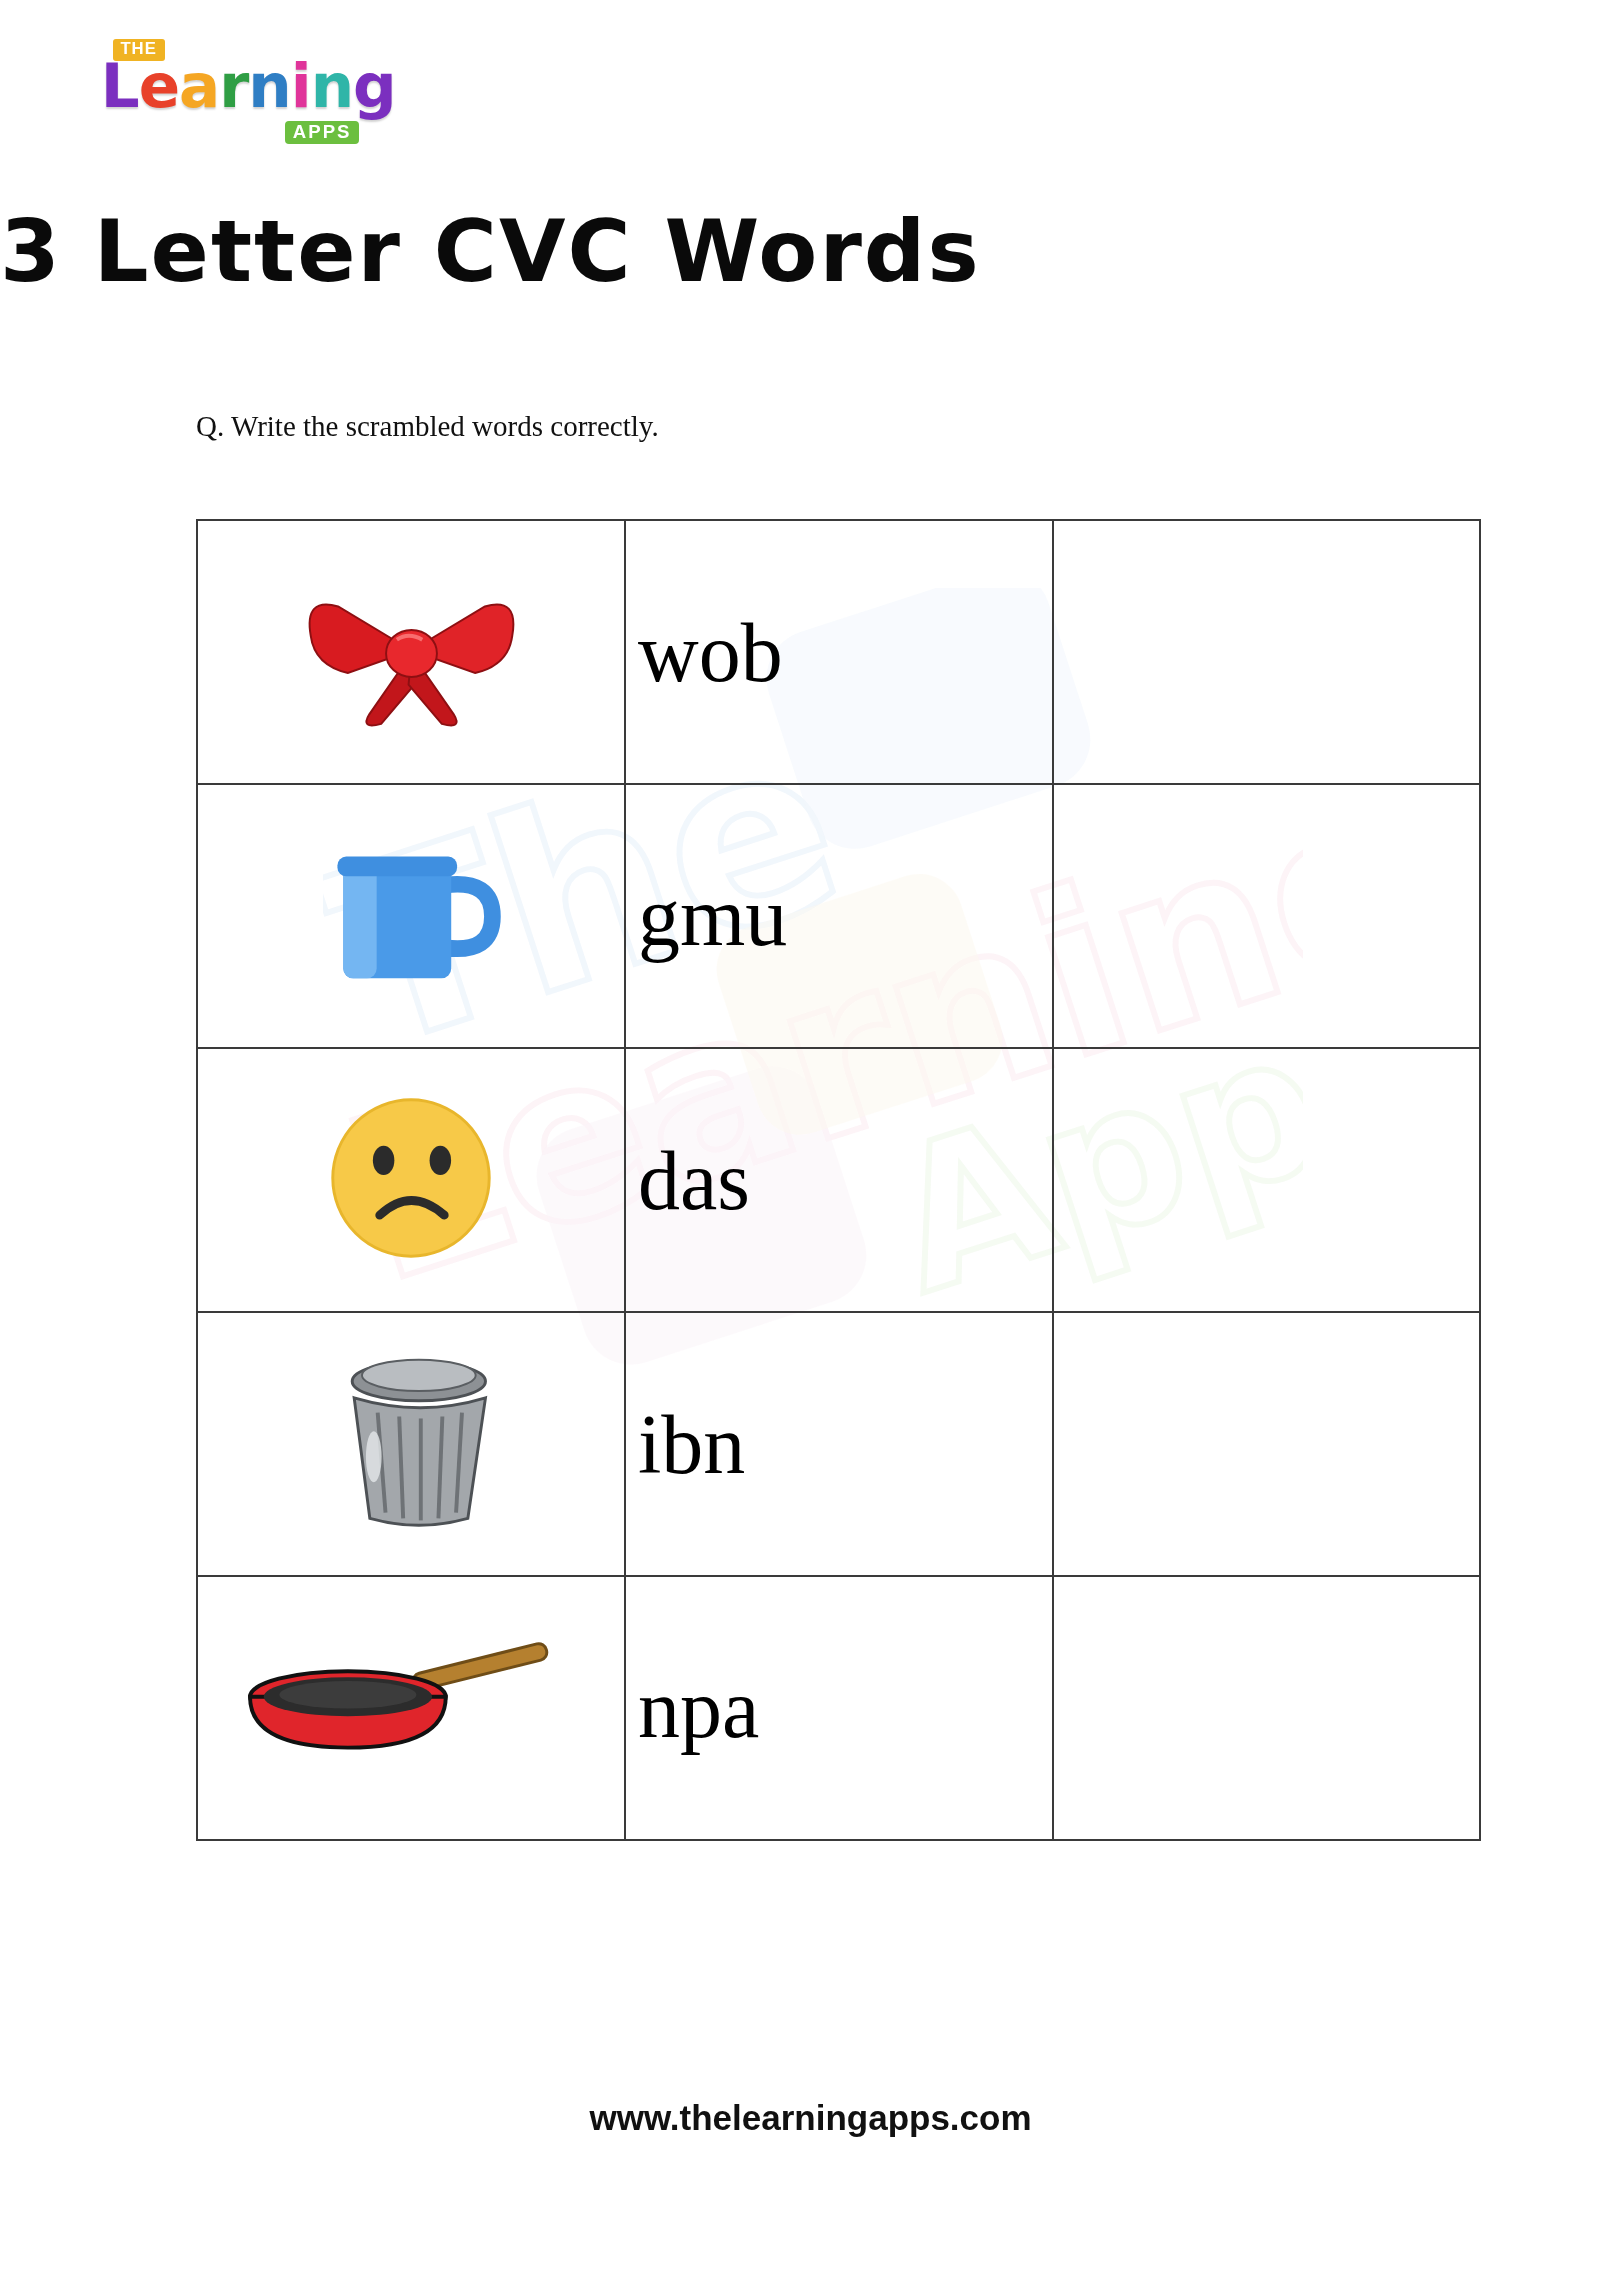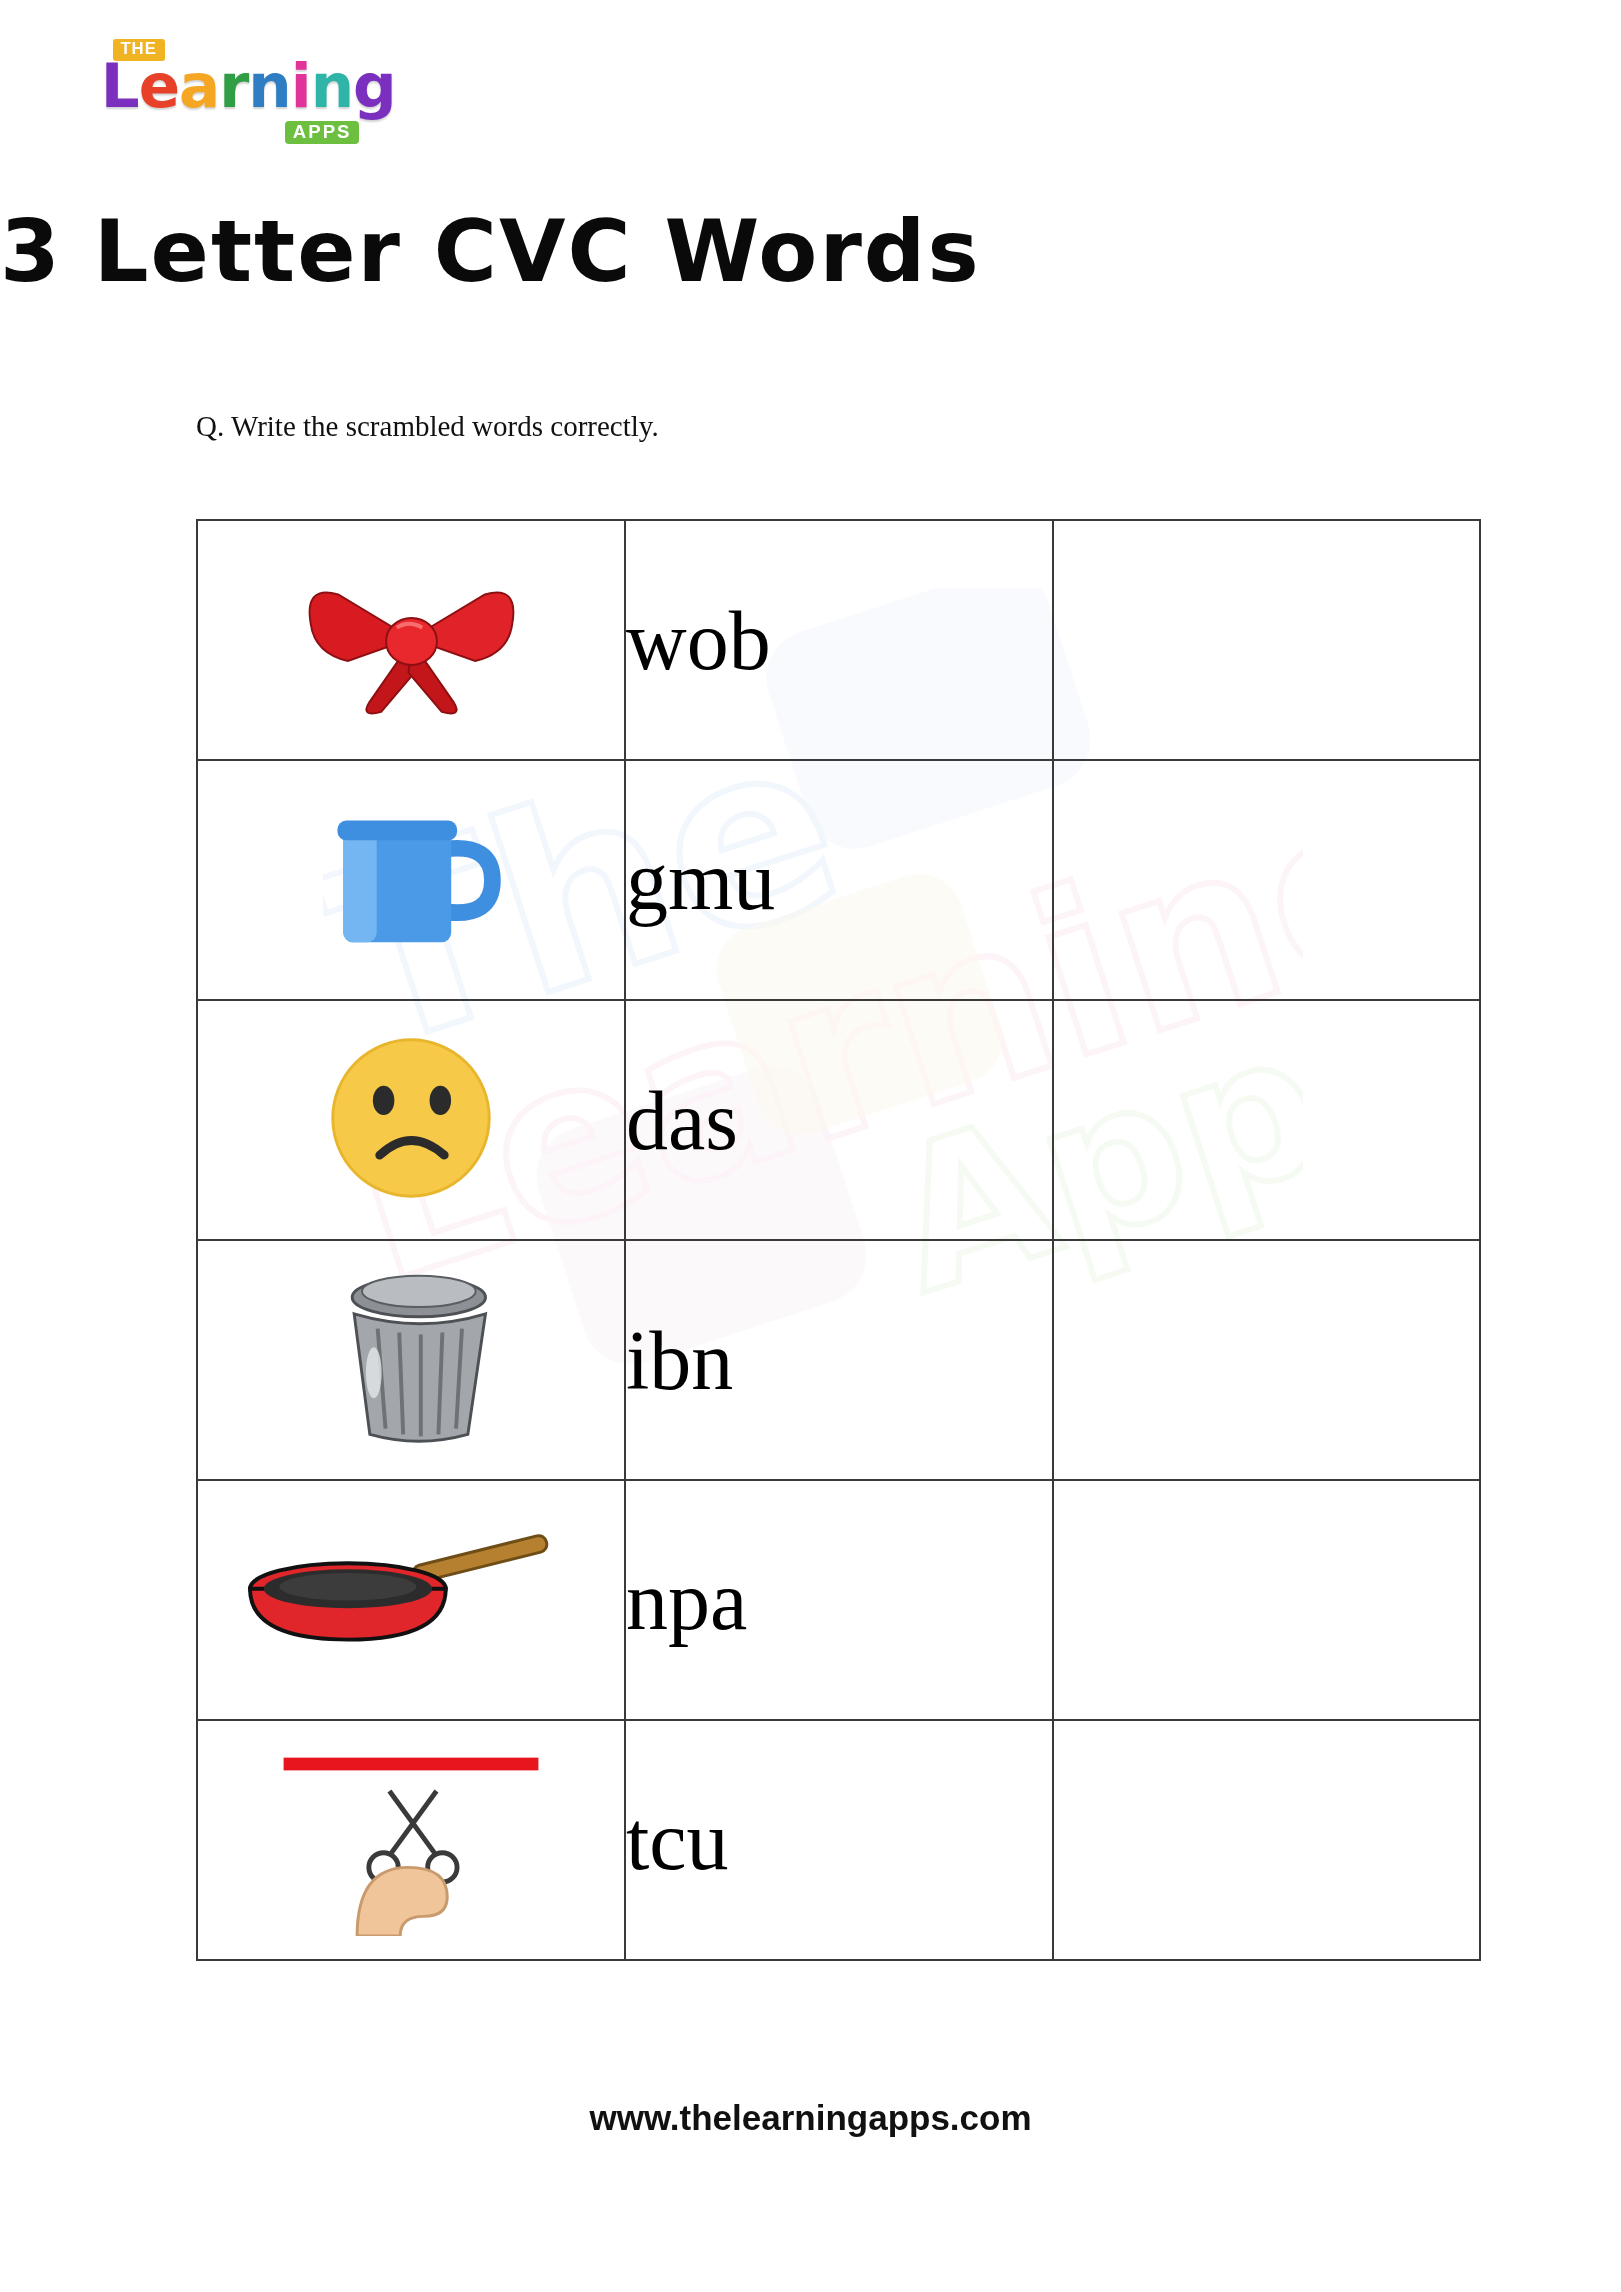--- a/index.html
+++ b/index.html
@@ -98,21 +98,21 @@
     left: 196px;
     top: 519px;
     width: 1284px;
     border-collapse: collapse;
     table-layout: fixed;
   }
   .sheet-table td {
     border: 2px solid #3a3a3a;
     height: 238px;
     vertical-align: middle;
-    padding: 0;
+    padding: 12px;
   }
   .col-pic { width: 428px; }
   .col-word { width: 428px; }
   .col-blank { width: 427px; }
 
   .pic-cell {
     text-align: center;
   }
   .word-cell {
     font-size: 84px;
@@ -266,35 +266,17 @@
             <path d="M5 60 q0 52 100 52 q100 0 100 -52 Z" fill="#e0252b" stroke="#111111" stroke-width="4"></path>
             <ellipse cx="105" cy="60" rx="86" ry="20" fill="#2c2c2c"></ellipse>
             <ellipse cx="105" cy="58" rx="70" ry="14" fill="#3c3c3c"></ellipse>
           </svg>
         </span>
       </td>
       <td class="word-cell">npa</td>
       <td></td>
     </tr>
 
-    <tr>
-      <td class="pic-cell">
-        <span class="art">
-          <svg width="294" height="196" viewBox="0 0 300 200">
-            <rect x="20" y="18" width="260" height="13" fill="#e8151c"></rect>
-            <g stroke="#3a3a3a" stroke-width="5" fill="none">
-              <line x1="128" y1="52" x2="176" y2="118"></line>
-              <line x1="176" y1="52" x2="128" y2="118"></line>
-              <circle cx="122" cy="130" r="15"></circle>
-              <circle cx="182" cy="130" r="15"></circle>
-            </g>
-            <path d="M95 200 q0 -70 52 -70 q40 0 40 30 q0 20 -24 20 q-24 0 -24 20 L139 200 Z" fill="#f0c59a" stroke="#c99a6c" stroke-width="3"></path>
-          </svg>
-        </span>
-      </td>
-      <td class="word-cell">tcu</td>
-      <td></td>
-    </tr>
   </tbody>
 </table>
 
 <div class="footer">www.thelearningapps.com</div>
 
 
 </body></html>

